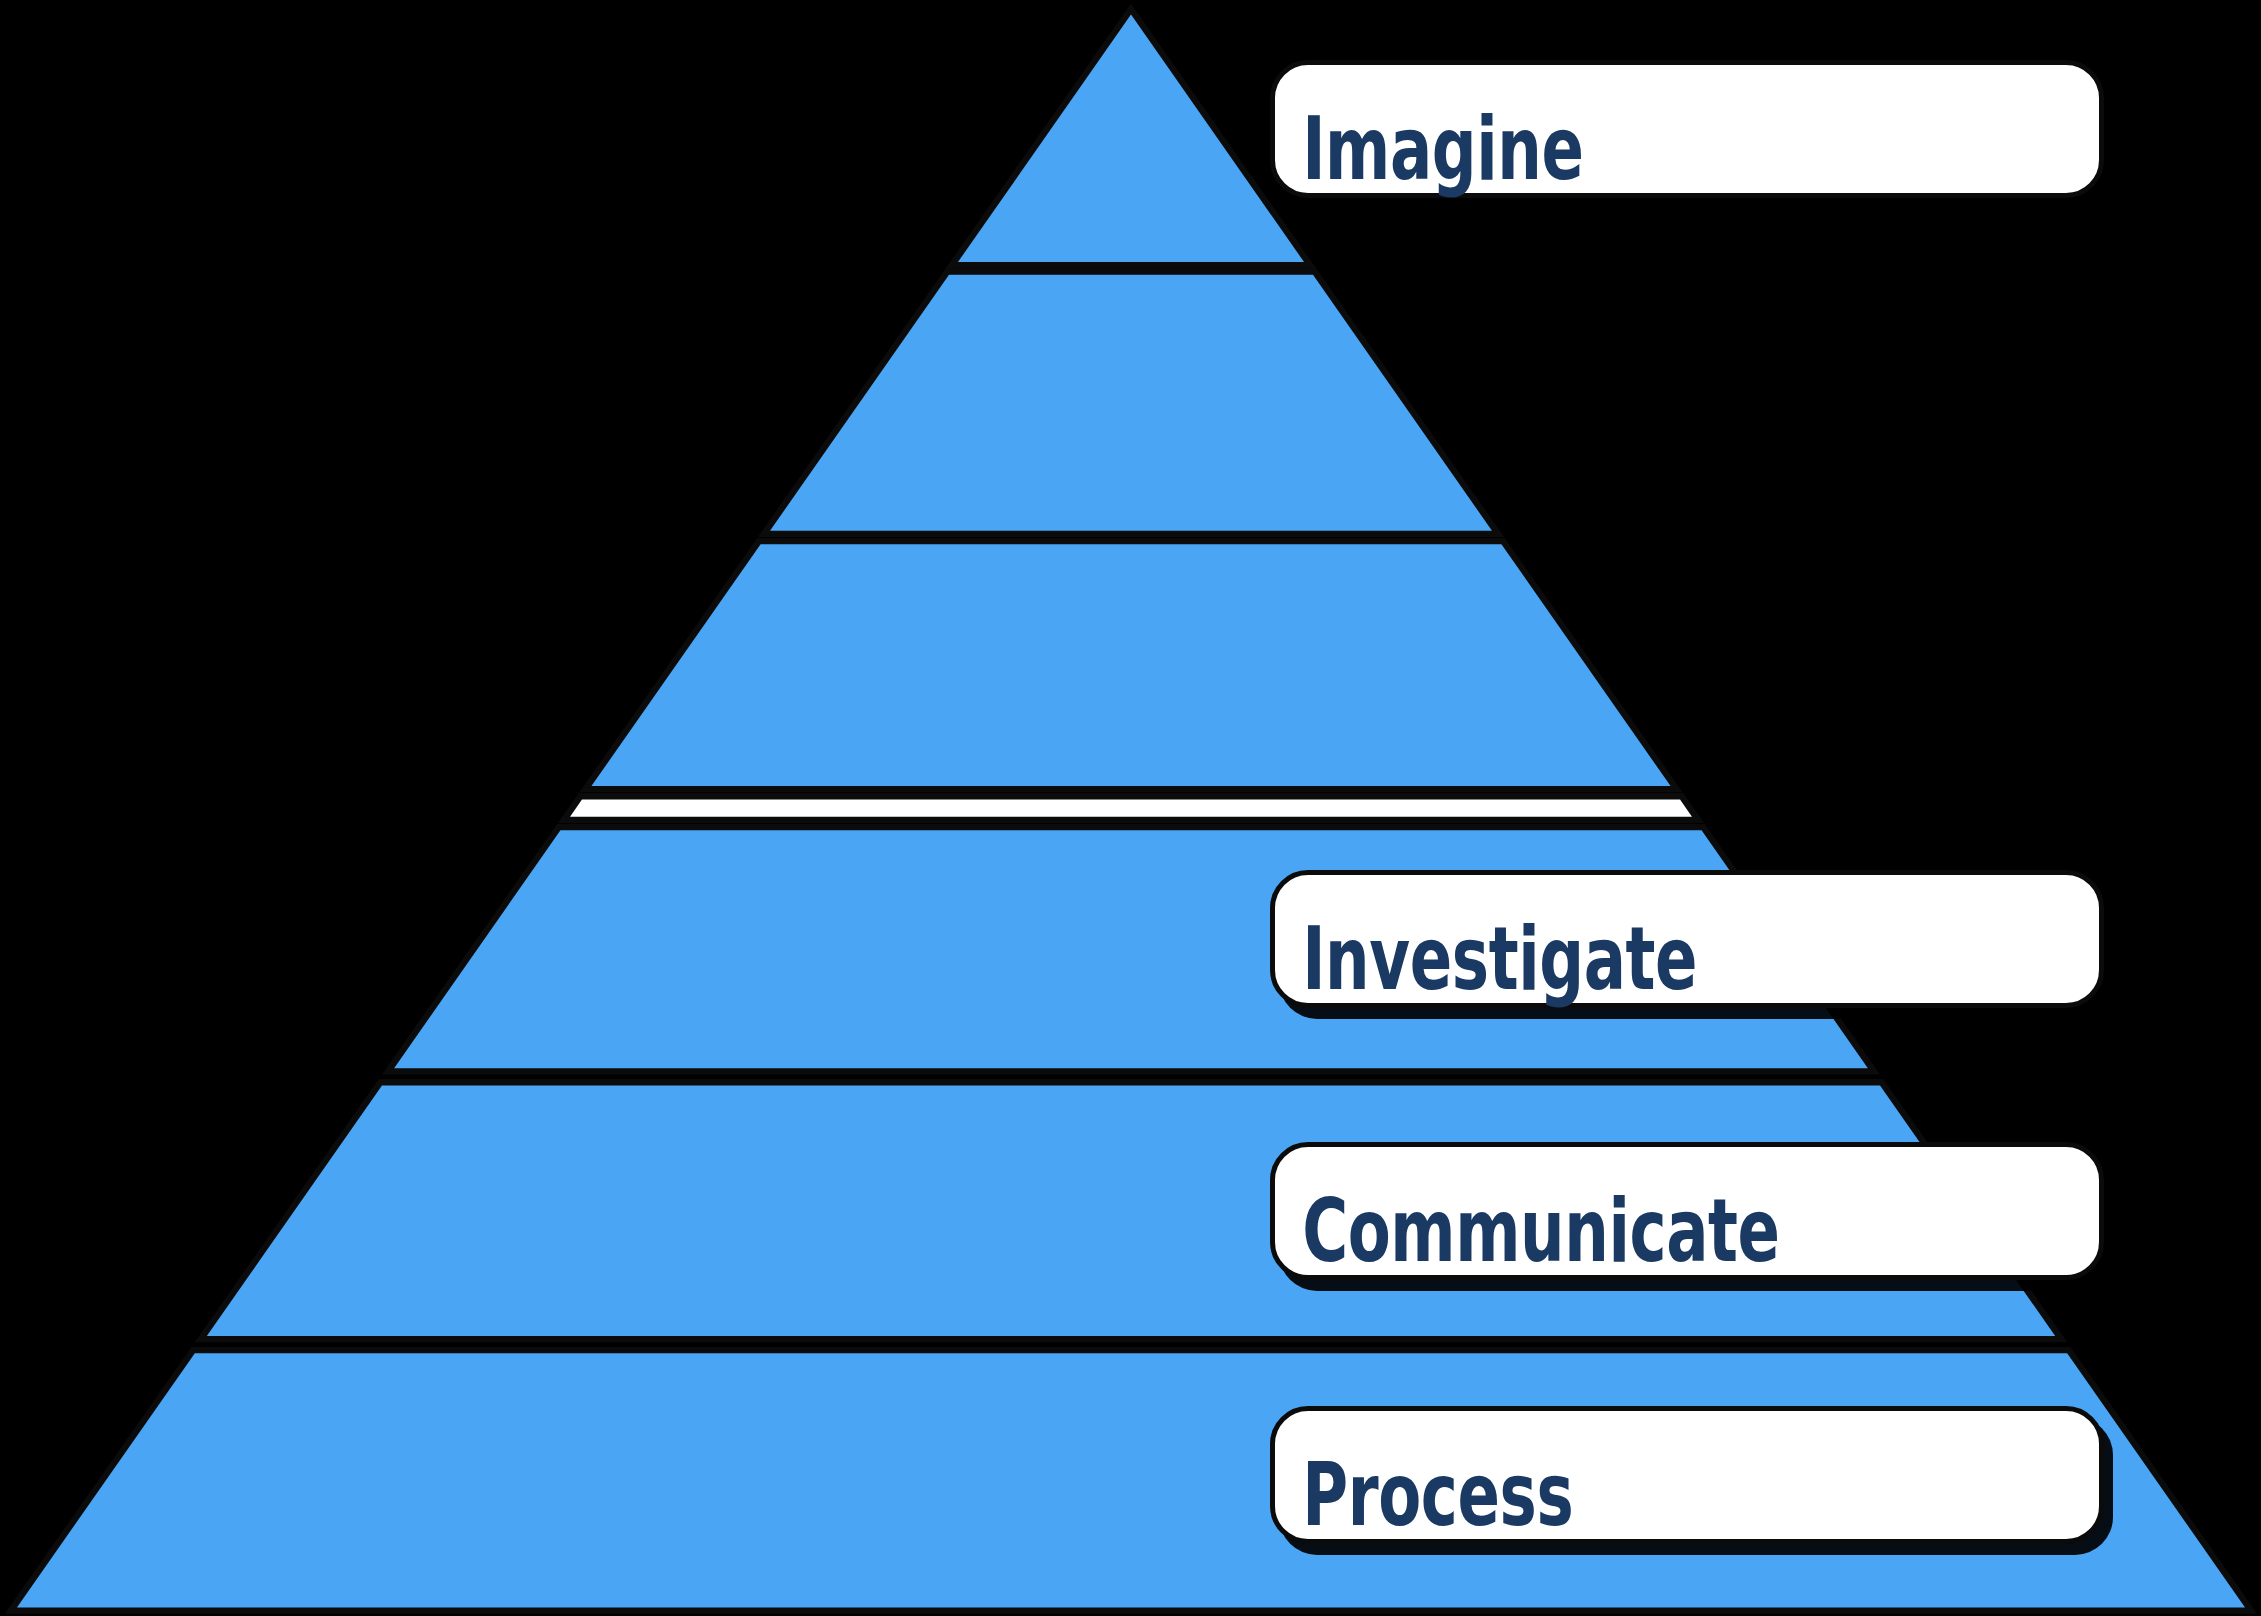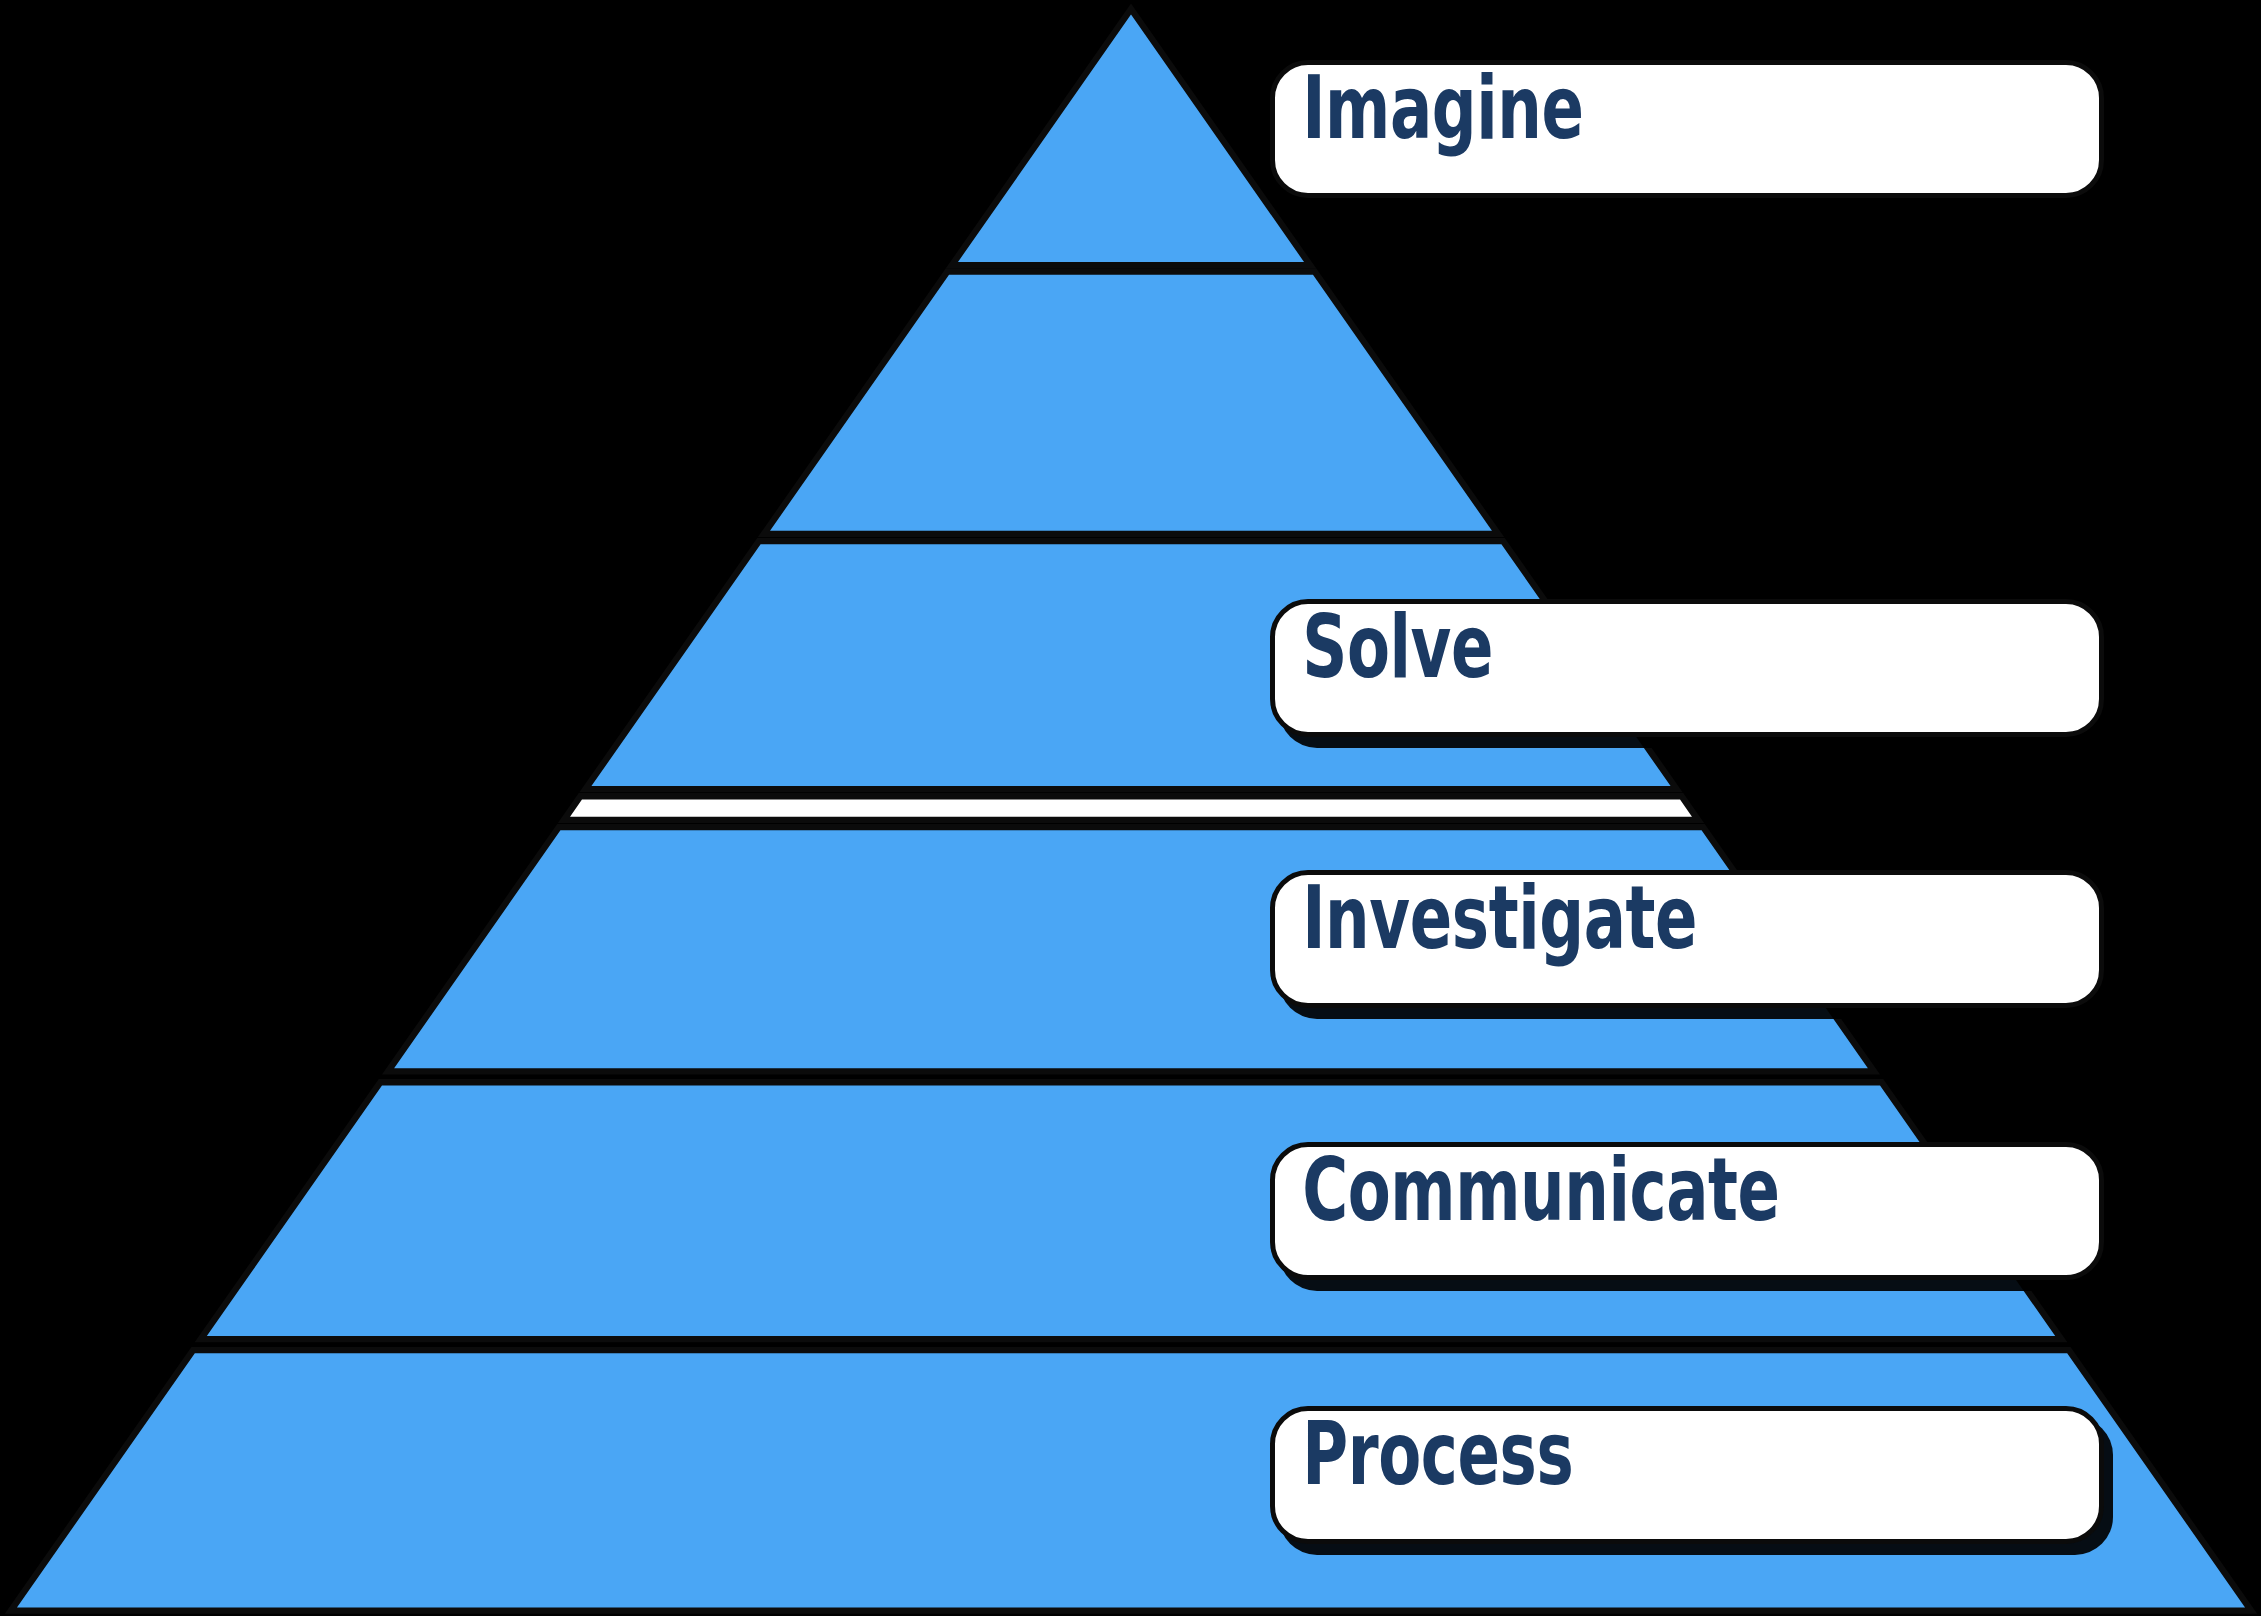--- a/index.html
+++ b/index.html
@@ -30,21 +30,21 @@
     width: 2262px;
     height: 1617px;
   }
   .label-box {
     position: absolute;
     background: #ffffff;
     border: 5.4px solid #0b0b0b;
     border-radius: 38px;
     box-sizing: border-box;
     display: flex;
-    align-items: flex-start;
+    align-items: flex-end;
     box-shadow: 9px 11px 0 rgba(0,0,0,0.92);
   }
   .label-text {
     padding-left: 34px;
     color: #1b3a63;
     font-size: 87px;
     line-height: 1.0;
     font-weight: 700;
     letter-spacing: -0.5px;
     white-space: nowrap;
@@ -66,23 +66,20 @@
         <polygon points="617.7107344632768,914 1882.2892655367232,914 2071.136723163842,1184 428.8632768361582,1184" fill="#4AA6F5" stroke="#0b0b0b" stroke-width="7" stroke-linejoin="miter"></polygon>
         <polygon points="420.47005649717516,1196 2079.5299435028246,1196 2278.169491525424,1480 221.83050847457616,1480" fill="#4AA6F5" stroke="#0b0b0b" stroke-width="7" stroke-linejoin="miter"></polygon>
         <polygon points="213.43728813559323,1492 2286.562711864407,1492 2488,1780 12,1780" fill="#4AA6F5" stroke="#0b0b0b" stroke-width="7" stroke-linejoin="miter"></polygon>
       </g>
   </svg>
 
   <div id="label-layer">
       <div class="label-box" style="left: 1270px; top: 60px; width: 834px; height: 138px;">
         <span class="label-text">Imagine</span>
       </div>
-      <div class="label-box" style="left: 1270px; top: 599px; width: 834px; height: 138px;">
-        <span class="label-text">Solve</span>
-      </div>
       <div class="label-box" style="left: 1270px; top: 1142px; width: 834px; height: 138px;">
         <span class="label-text">Communicate</span>
       </div>
       <div class="label-box" style="left: 1270px; top: 870px; width: 834px; height: 138px;">
         <span class="label-text">Investigate</span>
       </div>
       <div class="label-box" style="left: 1270px; top: 1406px; width: 834px; height: 138px;">
         <span class="label-text">Process</span>
       </div>
     </div>

